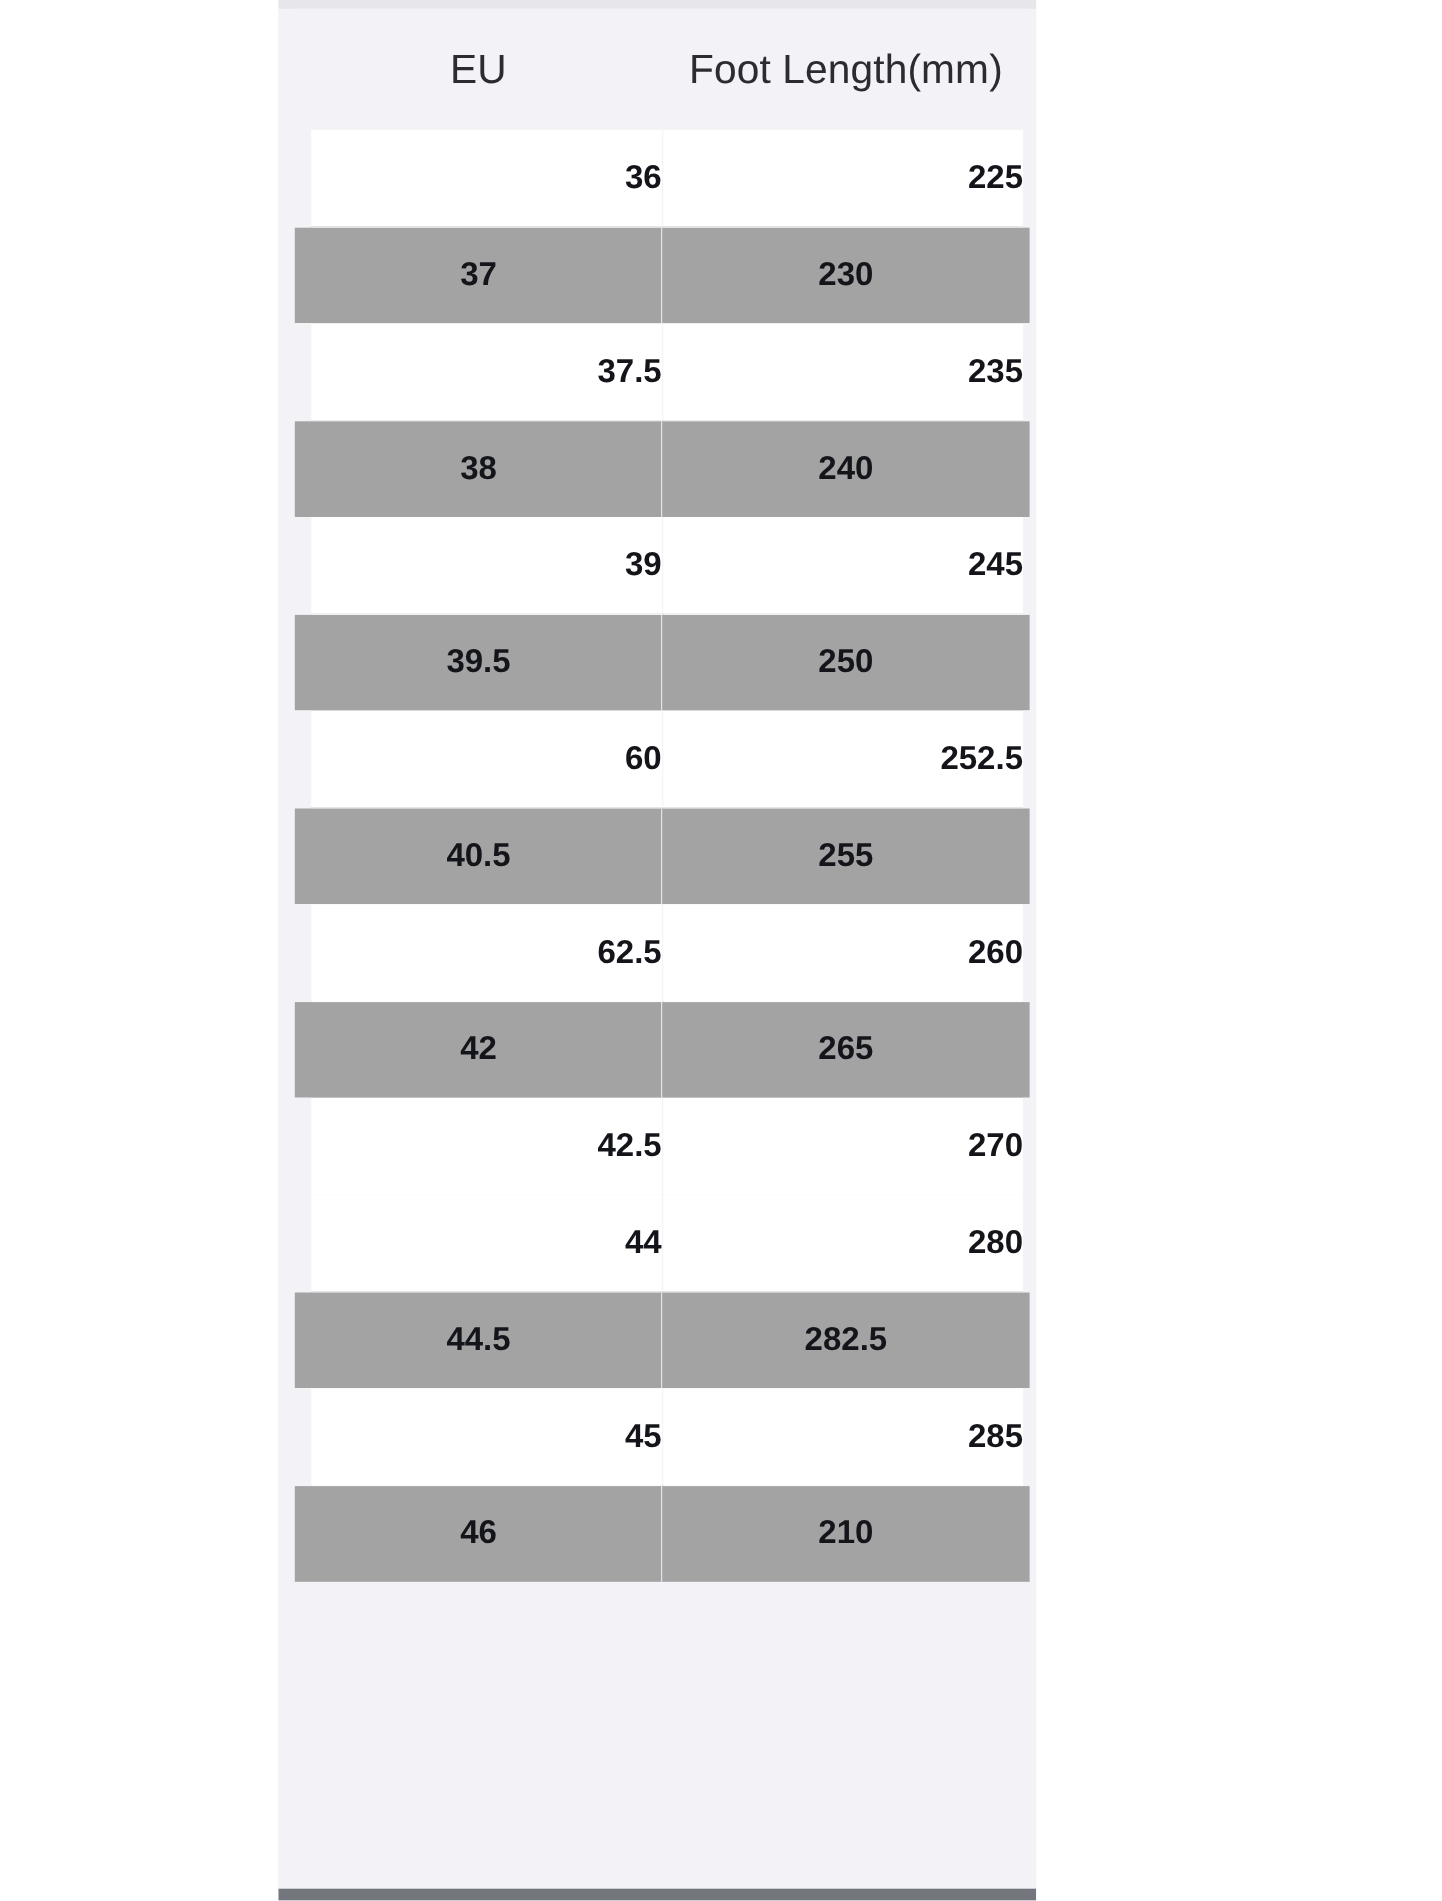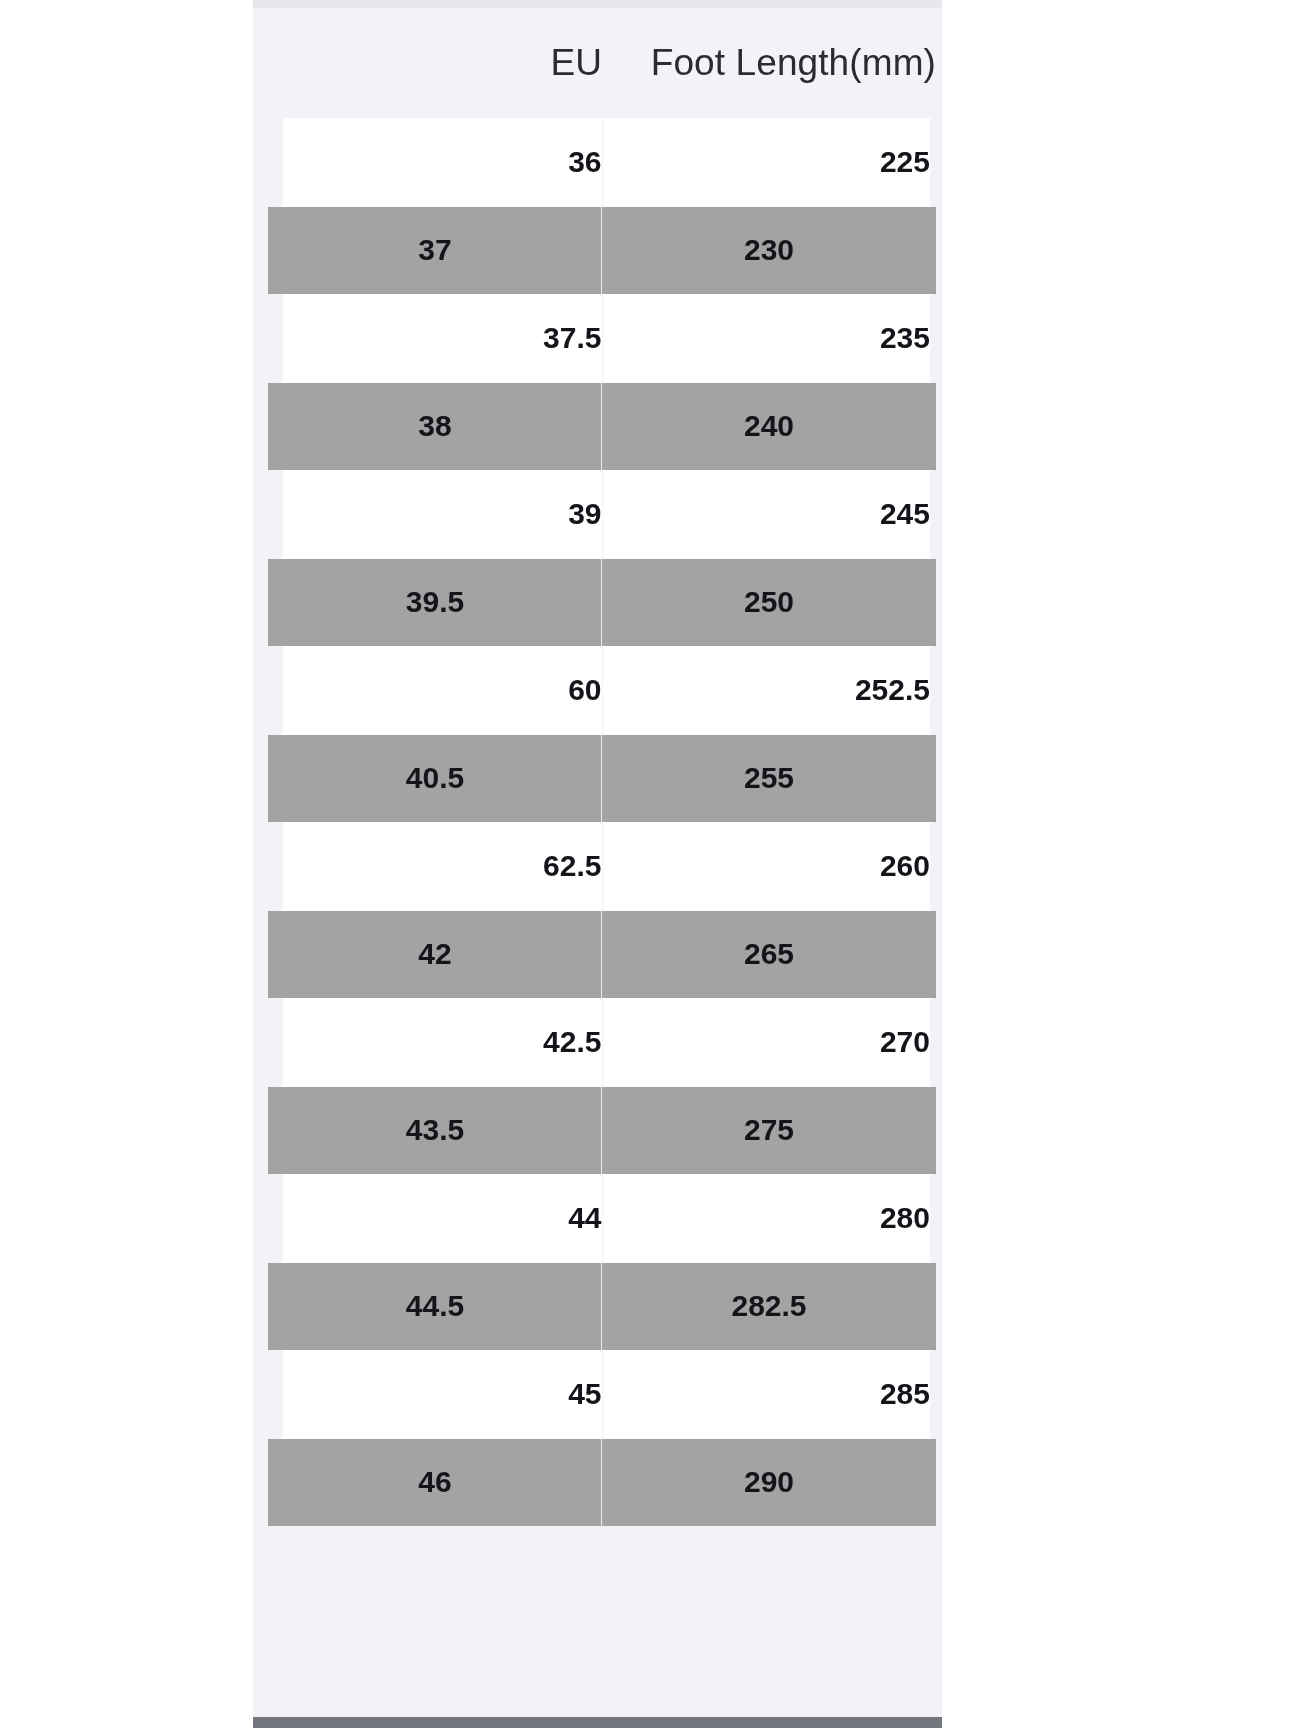--- a/index.html
+++ b/index.html
@@ -66,21 +66,21 @@
 
   
   thead th {
     height: 110px;
     padding: 0;
     background: #f3f3f7;
     color: #2b2c31;
     font-size: 37px;
     font-weight: 400;
     letter-spacing: 0.1px;
-    text-align: right;
+    text-align: center;
     vertical-align: middle;
     border: 0;
   }
 
   
   tbody tr { height: 88px; }
 
   tbody td {
     padding: 0;
     height: 88px;
@@ -173,39 +173,35 @@
             <td class="col-len">260</td>
           </tr>
           <tr class="plain">
             <td class="col-eu">42</td>
             <td class="col-len">265</td>
           </tr>
           <tr class="alt">
             <td class="col-eu">42.5</td>
             <td class="col-len">270</td>
           </tr>
-          <tr class="plain">
-            <td class="col-eu">43.5</td>
-            <td class="col-len">275</td>
-          </tr>
           <tr class="alt">
             <td class="col-eu">44</td>
             <td class="col-len">280</td>
           </tr>
           <tr class="plain">
             <td class="col-eu">44.5</td>
             <td class="col-len">282.5</td>
           </tr>
           <tr class="alt">
             <td class="col-eu">45</td>
             <td class="col-len">285</td>
           </tr>
           <tr class="plain">
             <td class="col-eu">46</td>
-            <td class="col-len">290</td>
+            <td class="col-len">210</td>
           </tr>
         </tbody>
     </table>
 
     <div class="bottom-bar"></div>
 
   </div>
 
 </div>
 

